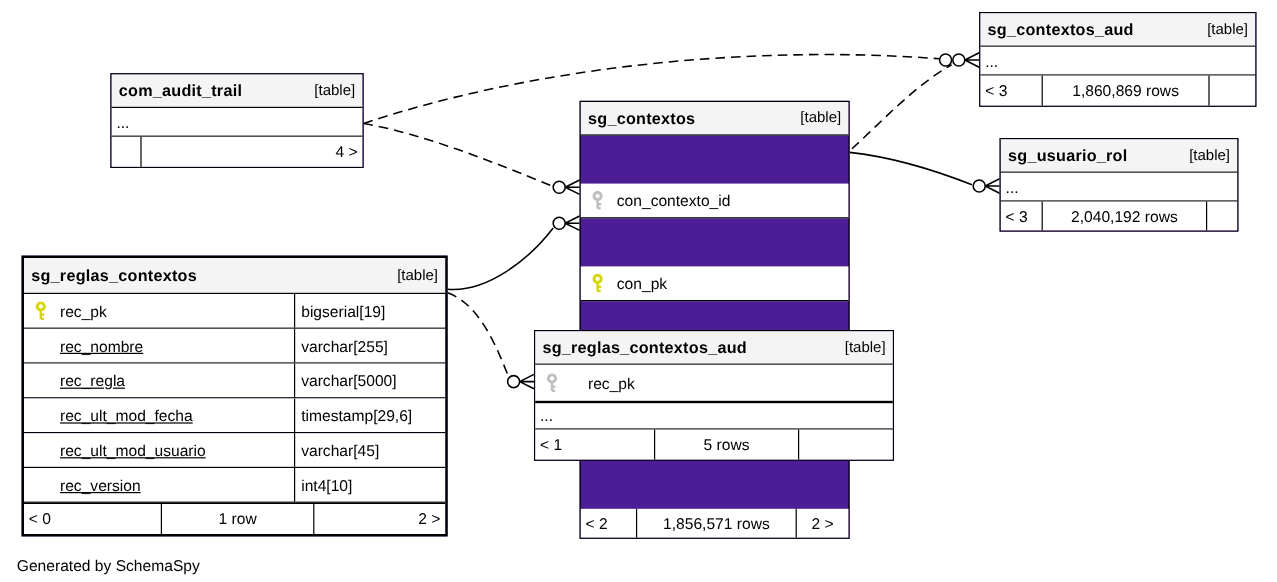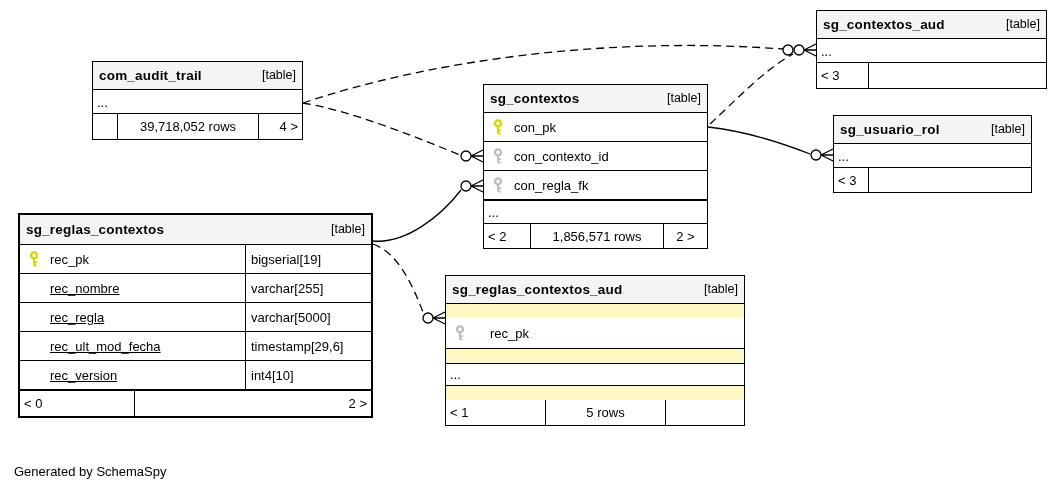--- a/index.html
+++ b/index.html
@@ -5,21 +5,21 @@
   html,body{margin:0;padding:0;}
   body{
     width:1064px;height:485px;position:relative;background:#ffffff;
     font-family:"Liberation Sans","DejaVu Sans",sans-serif;
     color:#000;overflow:hidden;
   }
   *{box-sizing:border-box;}
   #canvas{position:absolute;inset:0;width:1064px;height:485px;}
   svg.rel{position:absolute;left:0;top:0;z-index:1;}
   .tbl{
-    position:absolute;z-index:2;background:#fef9c3;border:1px solid #000;
+    position:absolute;z-index:2;background:#4c1d95;border:1px solid #000;
     display:flex;flex-direction:column;font-size:13px;line-height:1;
   }
   .tbl.main{border-width:2px;margin-top:16px;}
   .hdr{
     background:#f4f4f4;border-bottom:1px solid #000;
     display:flex;justify-content:space-between;align-items:center;
     padding:0 6px;height:28px;flex:0 0 auto;
   }
   .tbl.main .hdr{height:30px;}
   .hdr .nm{font-weight:bold;font-size:13.5px;letter-spacing:.2px;}
@@ -101,55 +101,55 @@
   </svg>
 
   <div class="tbl" style="left:92px;top:61px;width:211px;">
     <div class="hdr">
       <span class="nm">com_audit_trail</span>
       <span class="tag">[table]</span>
     </div>
     <div class="dots">...</div>
     <div class="foot">
       <div class="fc b" style="width:25px"></div>
-      <div class="fc mid b" style="width:141px">39,718,052 rows</div>
       <div class="fc right" style="flex:1">4 &gt;</div>
     </div>
   </div>
 
   <div class="tbl" style="left:816px;top:10px;width:231px;">
     <div class="hdr">
       <span class="nm">sg_contextos_aud</span>
       <span class="tag">[table]</span>
     </div>
     <div class="dots">...</div>
     <div class="foot">
       <div class="fc b" style="width:52px">&lt; 3</div>
+      <div class="fc mid b" style="width:139px">1,860,869 rows</div>
       <div class="fc right" style="flex:1"></div>
     </div>
   </div>
 
-  <div class="tbl" style="left:483px;top:84px;width:225px;">
+  <div class="tbl" style="left:483px;top:84px;width:225px;gap:40px;">
     <div class="hdr">
       <span class="nm">sg_contextos</span>
       <span class="tag">[table]</span>
     </div>
     <div class="colrow">
+      <svg class="key fk" width="12" height="16" viewBox="0 0 12 16">
+        <circle cx="6" cy="4.4" r="3" fill="none" stroke-width="2.4"></circle>
+        <path d="M6 7.4 L6 14.8 M6 11.2 L9 11.2 M6 14.6 L8.6 14.6" stroke-width="2"></path>
+      </svg>
+      <span class="cname">con_contexto_id</span>
+    </div>
+    <div class="colrow">
       <svg class="key pk" width="12" height="16" viewBox="0 0 12 16">
         <circle cx="6" cy="4.4" r="3" fill="none" stroke-width="2.4"></circle>
         <path d="M6 7.4 L6 14.8 M6 11.2 L9 11.2 M6 14.6 L8.6 14.6" stroke-width="2"></path>
       </svg>
       <span class="cname">con_pk</span>
-    </div>
-    <div class="colrow">
-      <svg class="key fk" width="12" height="16" viewBox="0 0 12 16">
-        <circle cx="6" cy="4.4" r="3" fill="none" stroke-width="2.4"></circle>
-        <path d="M6 7.4 L6 14.8 M6 11.2 L9 11.2 M6 14.6 L8.6 14.6" stroke-width="2"></path>
-      </svg>
-      <span class="cname">con_contexto_id</span>
     </div>
     <div class="colrow">
       <svg class="key fk" width="12" height="16" viewBox="0 0 12 16">
         <circle cx="6" cy="4.4" r="3" fill="none" stroke-width="2.4"></circle>
         <path d="M6 7.4 L6 14.8 M6 11.2 L9 11.2 M6 14.6 L8.6 14.6" stroke-width="2"></path>
       </svg>
       <span class="cname">con_regla_fk</span>
     </div>
     <div class="dots" style="border-top:1px solid #000;">...</div>
     <div class="foot" style="height:24px">
@@ -160,20 +160,21 @@
   </div>
 
   <div class="tbl" style="left:833px;top:115px;width:199px;">
     <div class="hdr">
       <span class="nm">sg_usuario_rol</span>
       <span class="tag">[table]</span>
     </div>
     <div class="dots">...</div>
     <div class="foot" style="height:24px">
       <div class="fc b" style="width:35px">&lt; 3</div>
+      <div class="fc mid b" style="width:137px">2,040,192 rows</div>
       <div class="fc right" style="flex:1"></div>
     </div>
   </div>
 
   <div class="tbl main" style="left:18px;top:197px;width:355px;">
     <div class="hdr">
       <span class="nm">sg_reglas_contextos</span>
       <span class="tag">[table]</span>
     </div>
     <div class="colrow">
@@ -190,30 +191,35 @@
     </div>
     <div class="colrow nokey">
       <span class="cname">rec_regla</span>
       <span class="typecell">varchar[5000]</span>
     </div>
     <div class="colrow nokey">
       <span class="cname">rec_ult_mod_fecha</span>
       <span class="typecell">timestamp[29,6]</span>
     </div>
     <div class="colrow nokey">
+      <span class="cname">rec_ult_mod_usuario</span>
+      <span class="typecell">varchar[45]</span>
+    </div>
+    <div class="colrow nokey">
       <span class="cname">rec_version</span>
       <span class="typecell">int4[10]</span>
     </div>
     <div class="foot" style="height:26px;border-top:1px solid #000;">
       <div class="fc b" style="width:115px">&lt; 0</div>
+      <div class="fc mid b" style="width:127px">1 row</div>
       <div class="fc right" style="flex:1">2 &gt;</div>
     </div>
   </div>
 
-  <div class="tbl" style="left:445px;top:275px;width:300px;gap:14px;">
+  <div class="tbl" style="left:445px;top:275px;width:300px;">
     <div class="hdr">
       <span class="nm">sg_reglas_contextos_aud</span>
       <span class="tag">[table]</span>
     </div>
     <div class="colrow row-aud-indent" style="height:31px">
       <svg class="key fk" width="12" height="16" viewBox="0 0 12 16">
         <circle cx="6" cy="4.4" r="3" fill="none" stroke-width="2.4"></circle>
         <path d="M6 7.4 L6 14.8 M6 11.2 L9 11.2 M6 14.6 L8.6 14.6" stroke-width="2"></path>
       </svg>
       <span class="cname">rec_pk</span>

